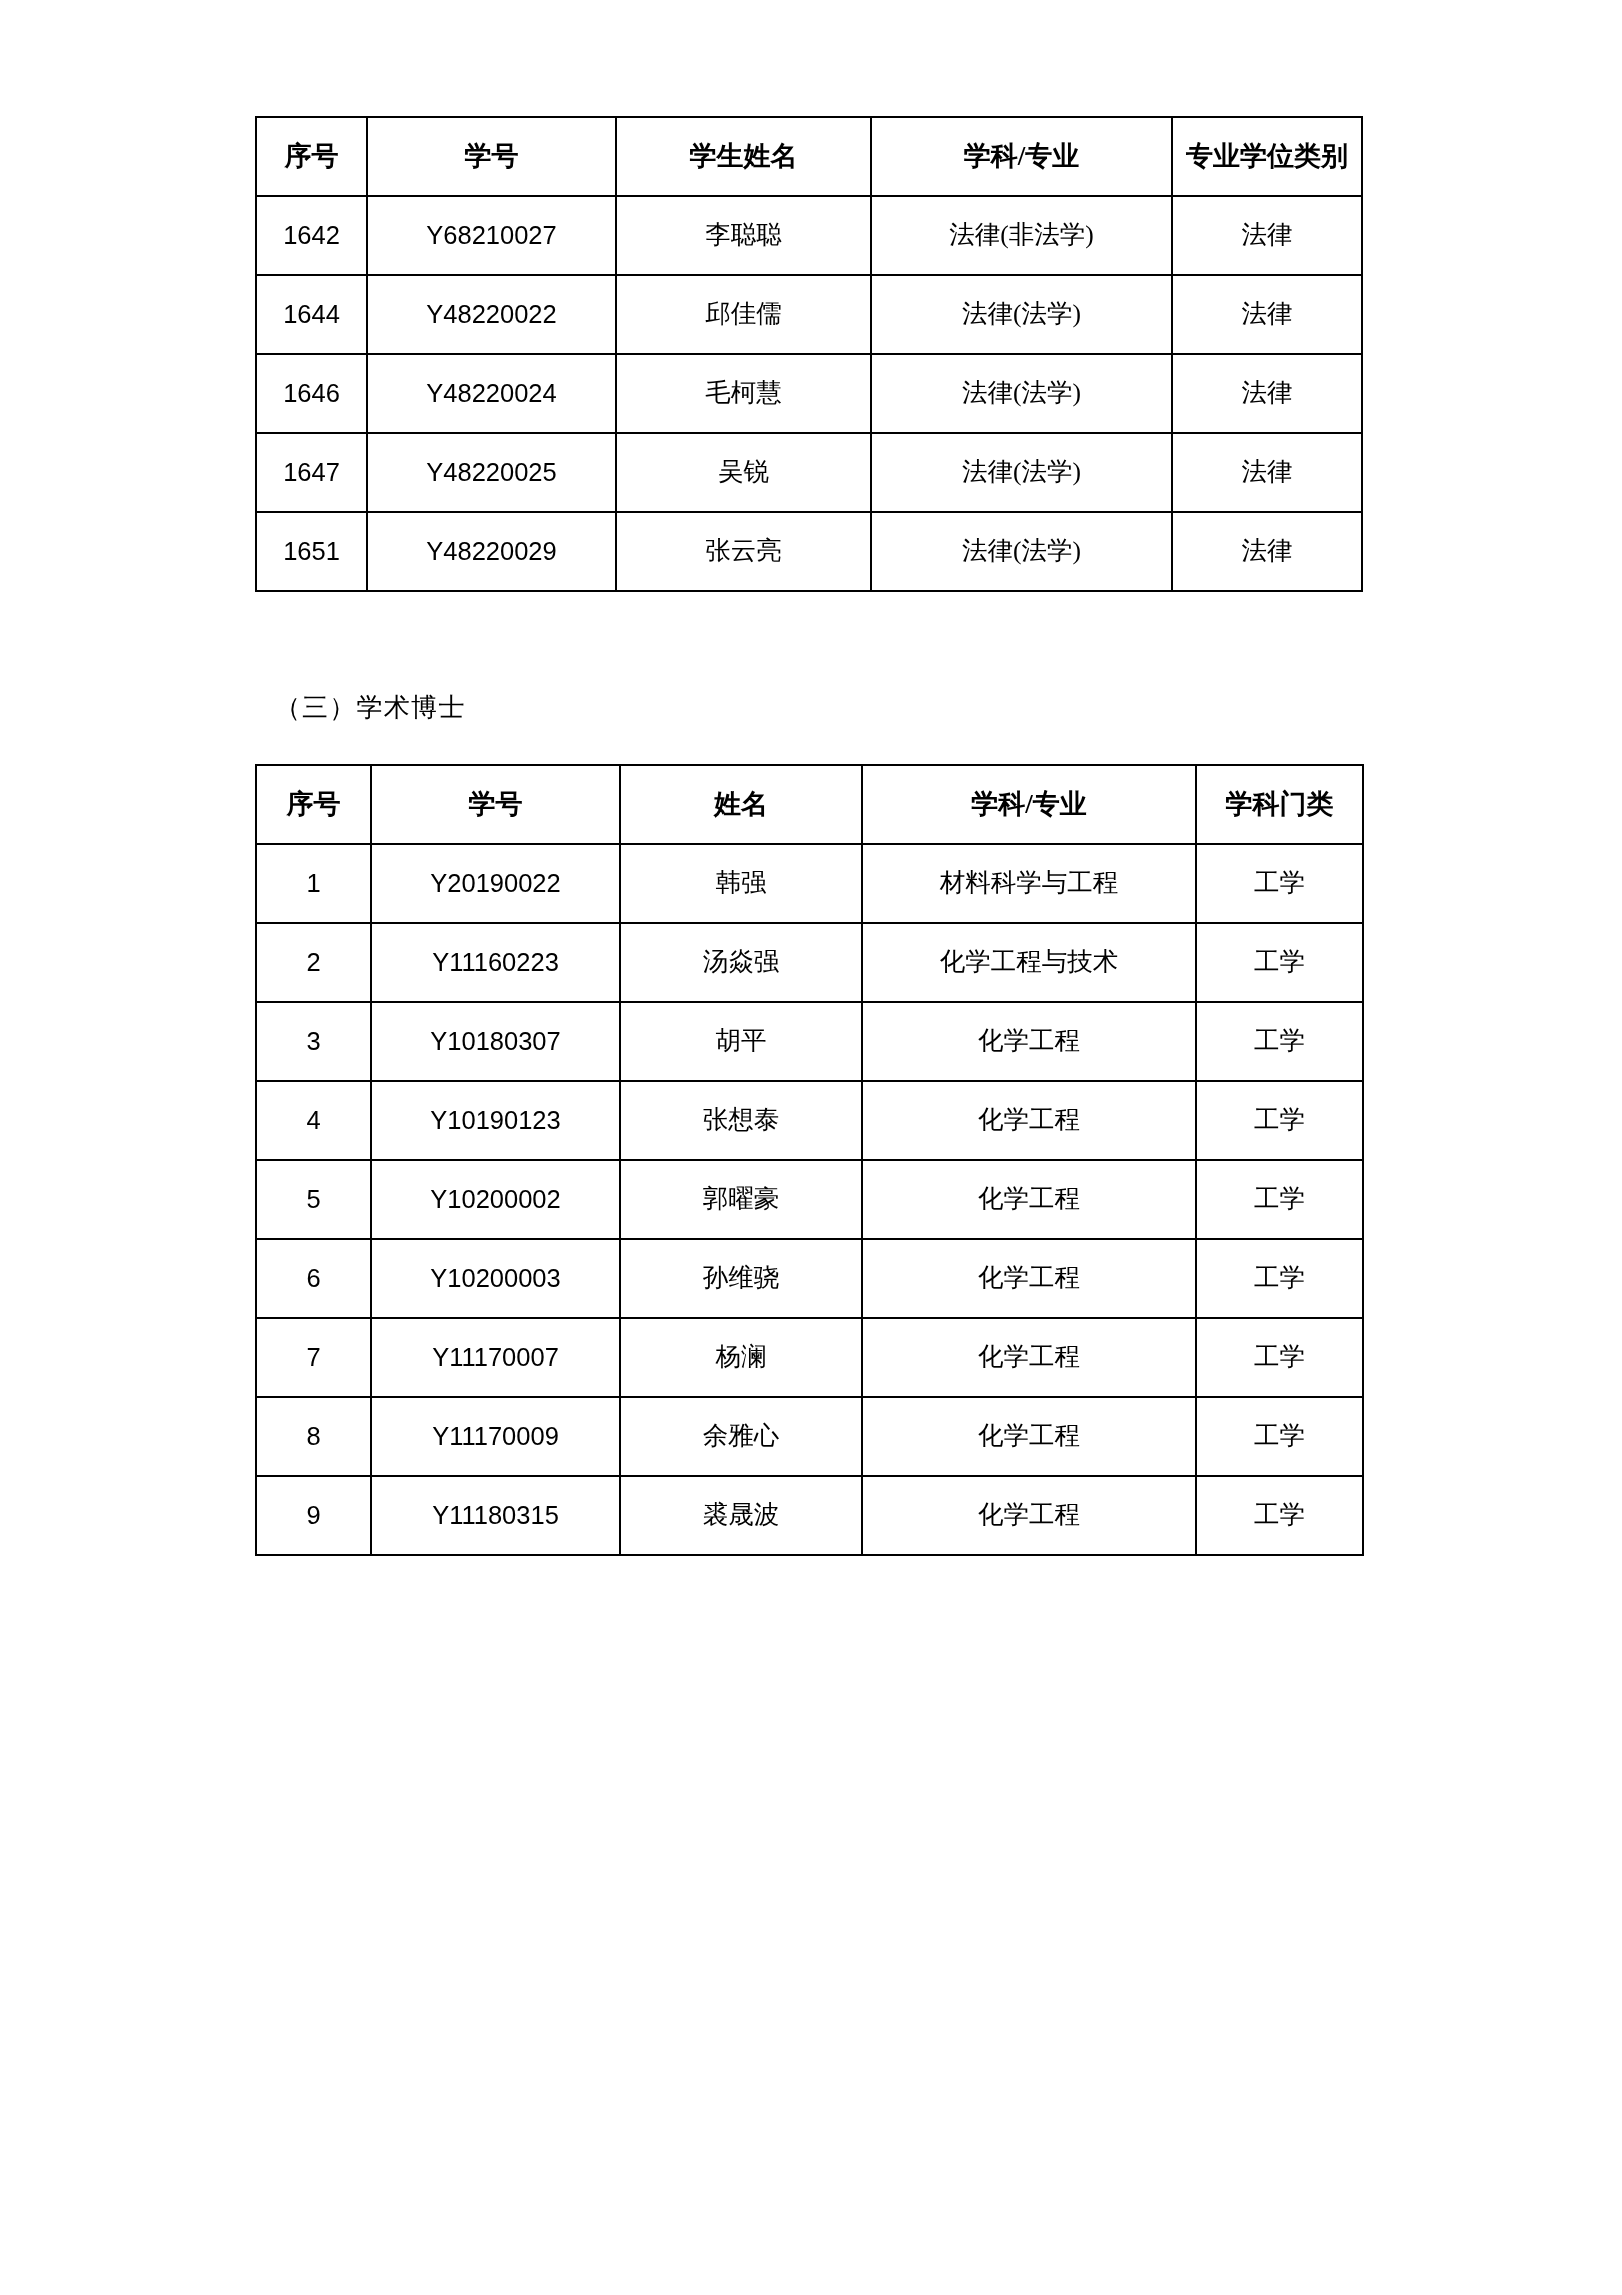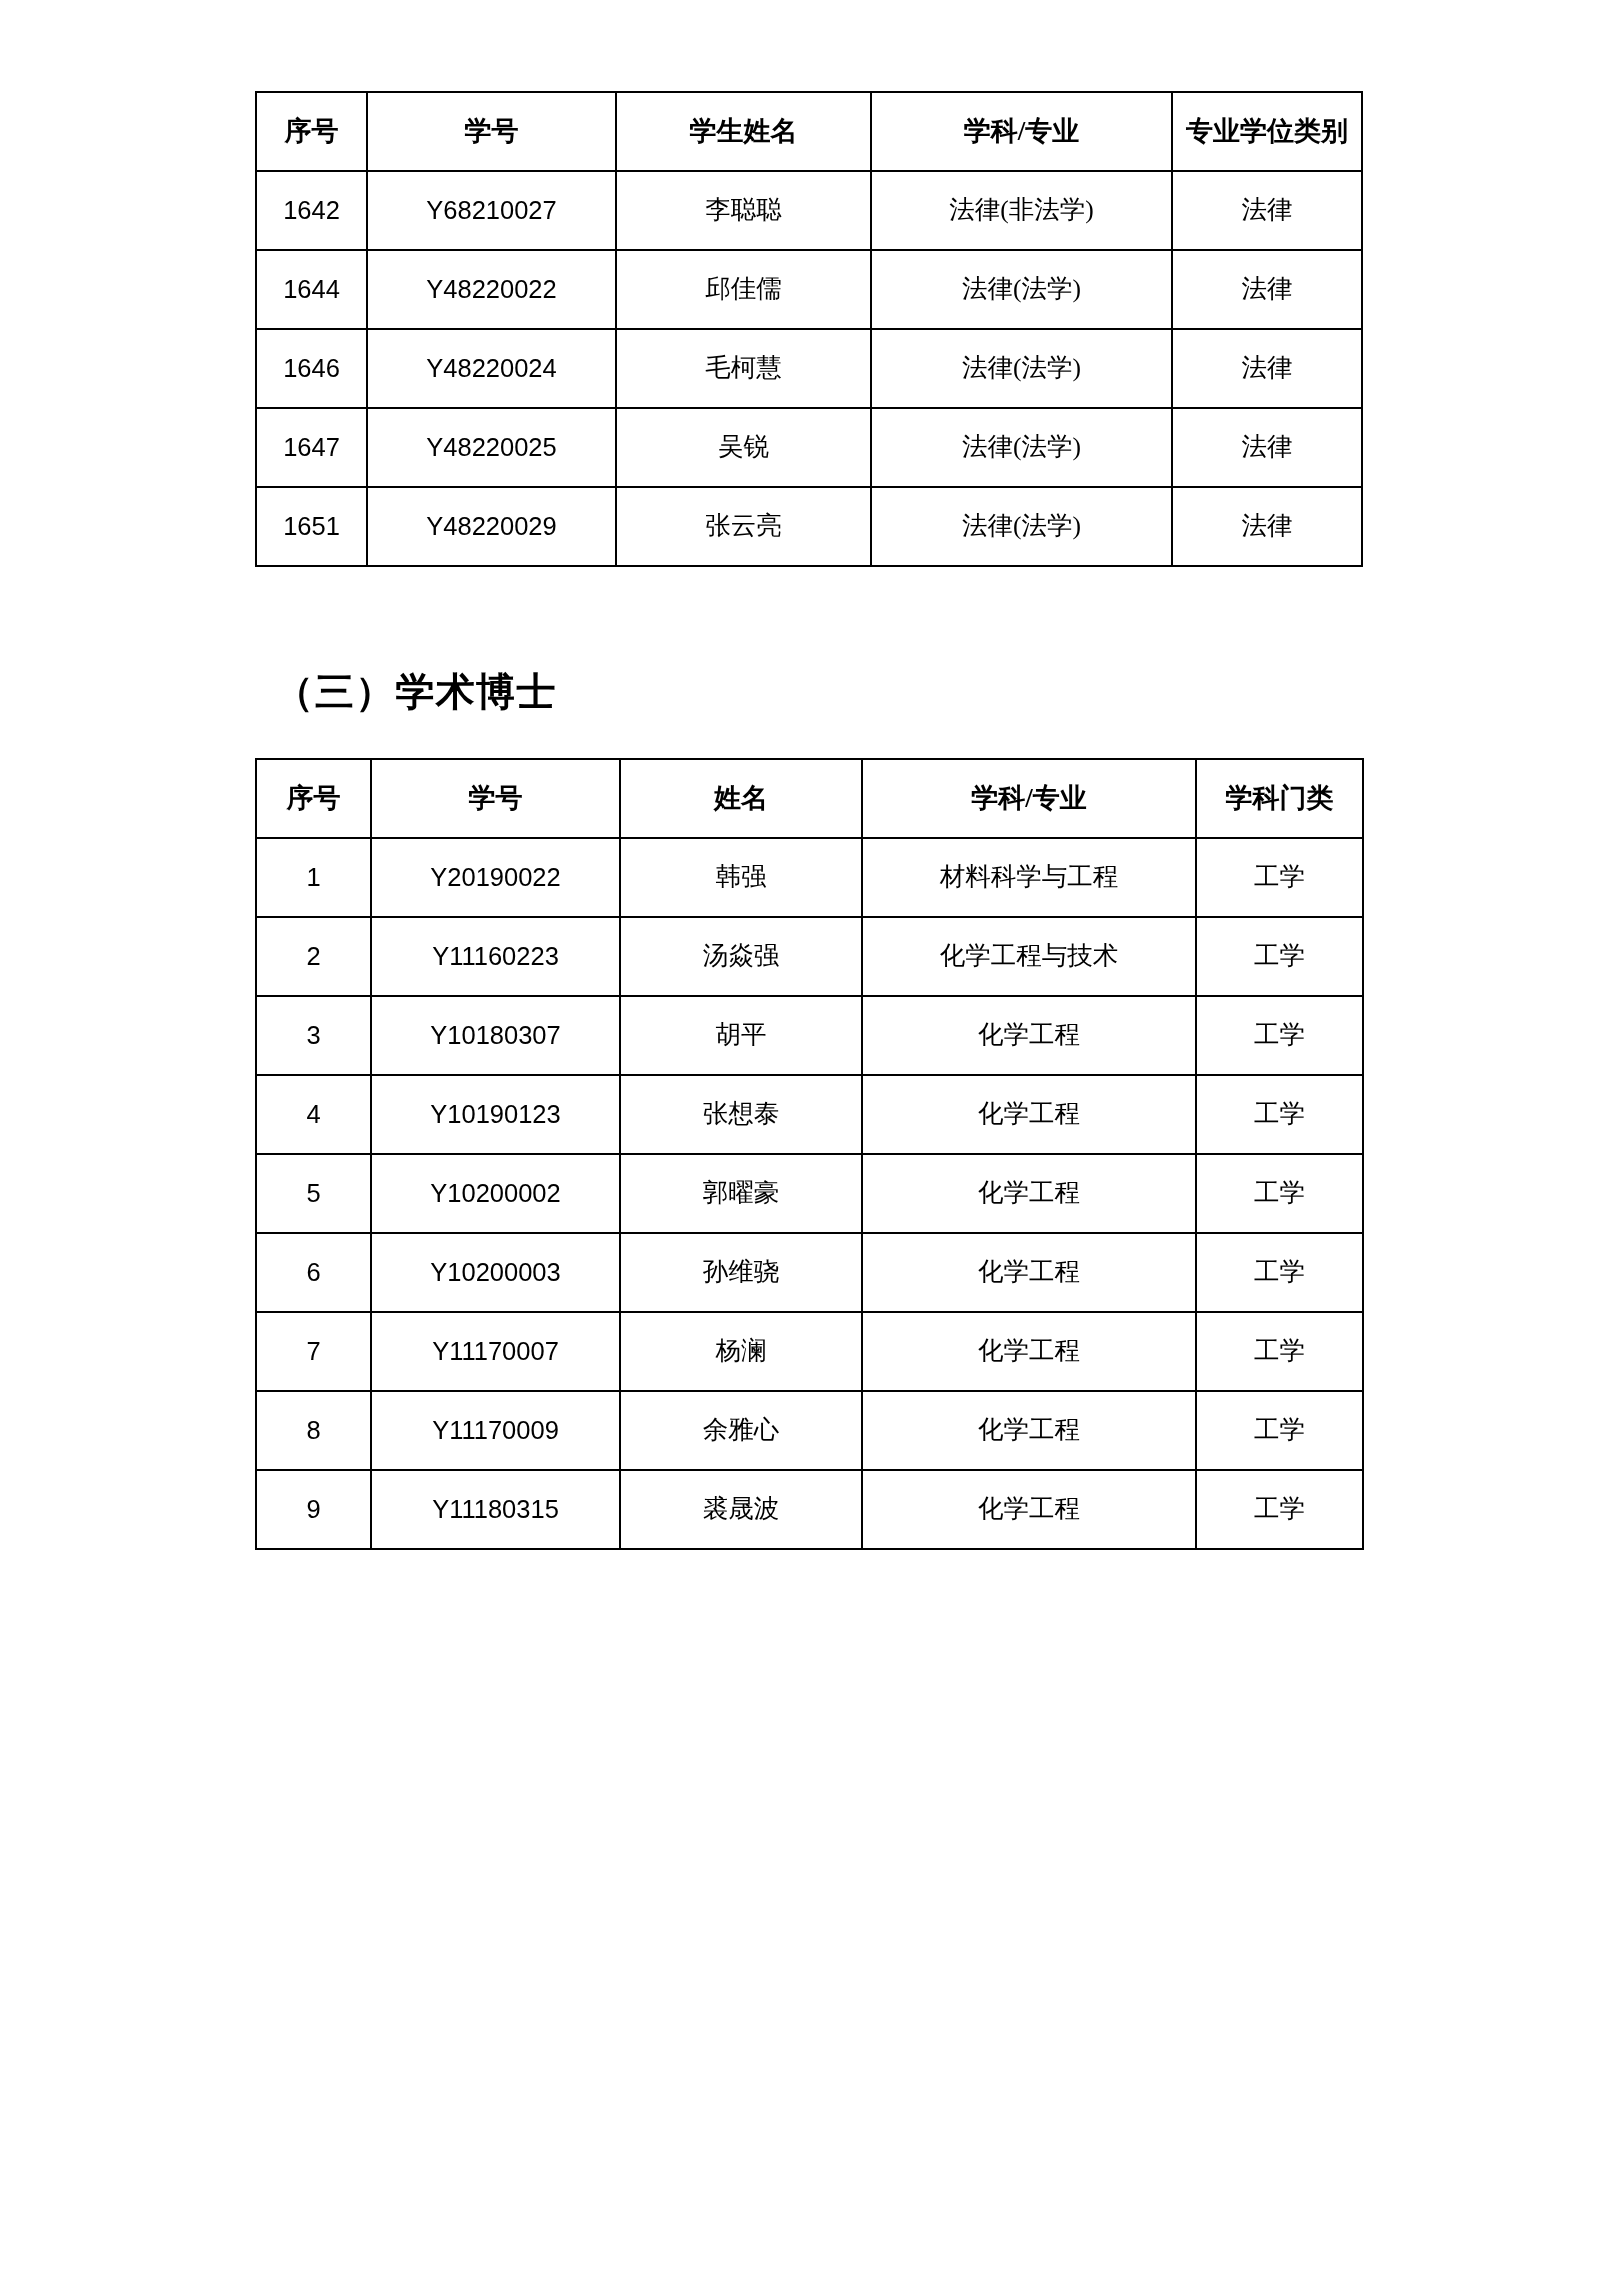--- a/index.html
+++ b/index.html
@@ -12,21 +12,21 @@
     height: 2295px;
     font-family: "Liberation Serif", "DejaVu Serif", serif;
     color: #000000;
     position: relative;
     overflow: hidden;
   }
   .page {
     box-sizing: border-box;
     width: 1623px;
     height: 2295px;
-    padding: 91px 242px 0 255px;
+    padding: 116px 242px 0 255px;
     position: relative;
   }
   table.doc-table {
     border-collapse: collapse;
     table-layout: fixed;
     width: 1106px;
     margin: 0;
   }
   table.doc-table td,
   table.doc-table th {
@@ -50,22 +50,22 @@
   .t1 col.c3 { width: 301px; }
   .t1 col.c4 { width: 190px; }
   
   .t2 col.c0 { width: 115px; }
   .t2 col.c1 { width: 249px; }
   .t2 col.c2 { width: 242px; }
   .t2 col.c3 { width: 334px; }
   .t2 col.c4 { width: 167px; }
 
   .section-heading {
-    font-size: 39px;
-    font-weight: bold;
+    font-size: 26px;
+    font-weight: normal;
     margin: 98px 0 39px 19.6px;
     letter-spacing: 1.3px;
   }
   .num-cell, .id-cell {
     font-family: Liberation Sans, sans-serif;
   }
 </style>
 </head>
 <body>
 

